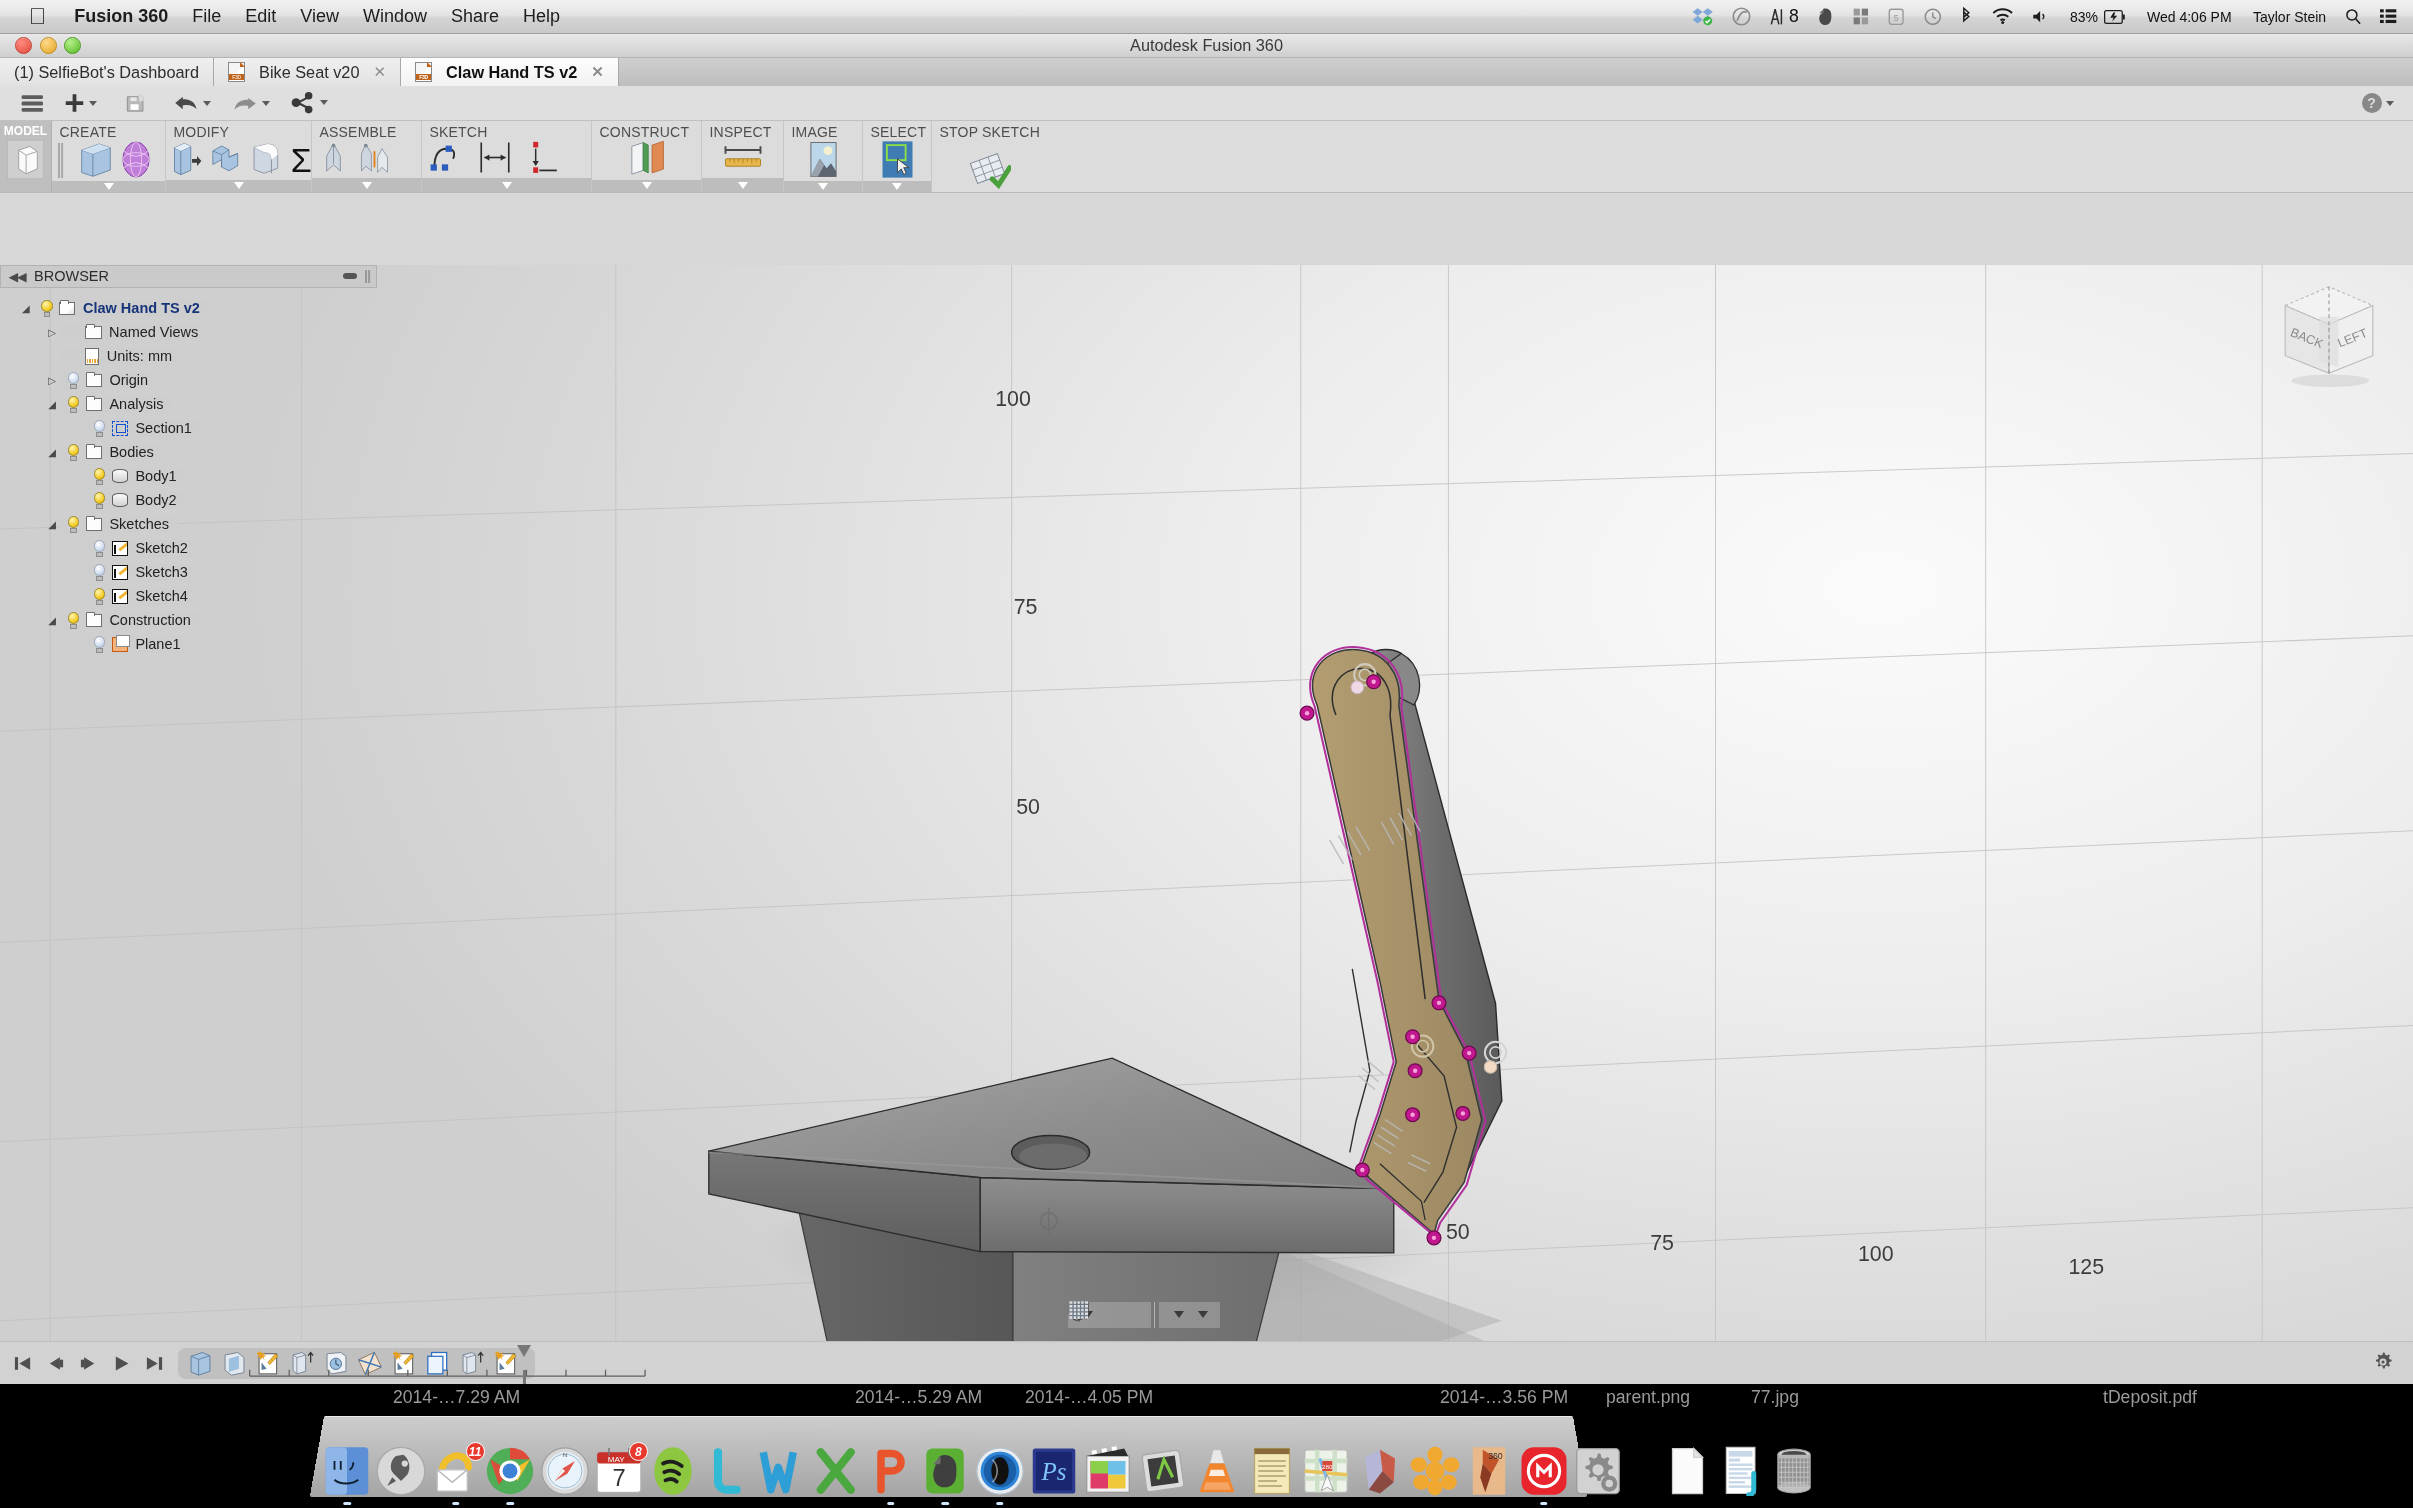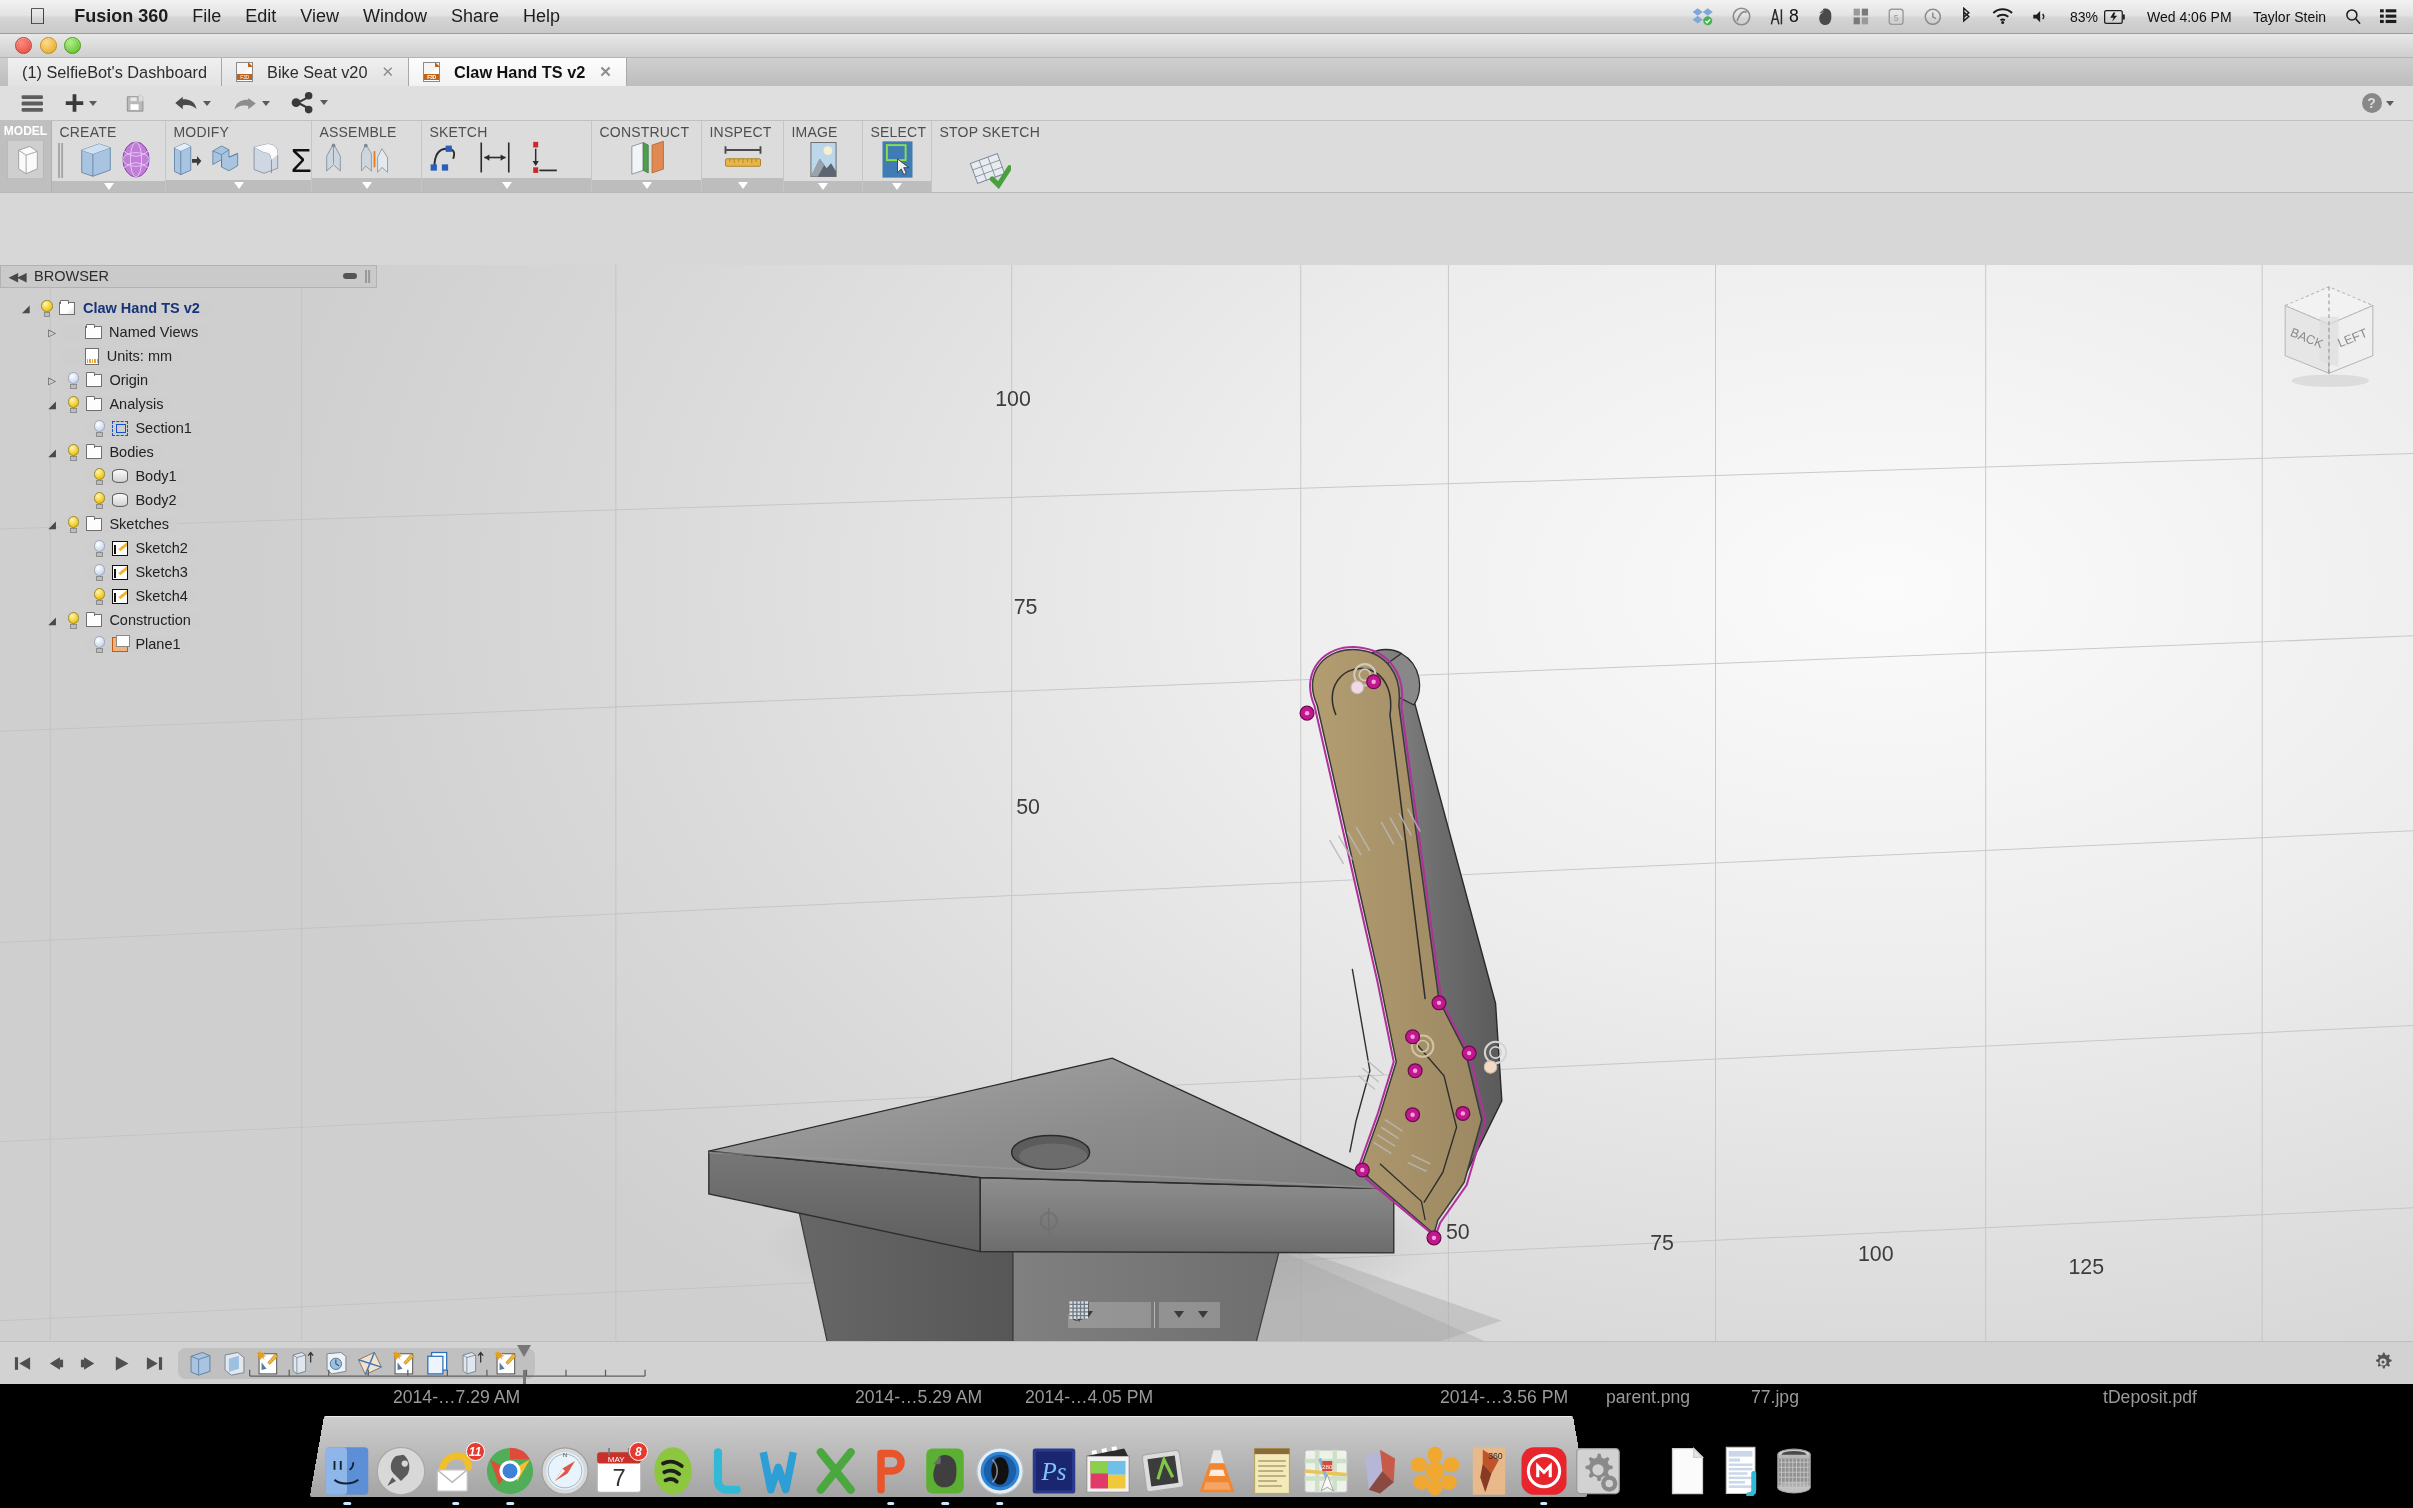--- a/index.html
+++ b/index.html
@@ -35,21 +35,21 @@
   .traffic.r{ background:radial-gradient(circle at 35% 30%, #ff8a7d, #e04b3d); border:0.6px solid #c23c30; margin-left:15px;}
   .traffic.y{ background:radial-gradient(circle at 35% 30%, #ffd98a, #e2a41f); border:0.6px solid #c08d18;}
   .traffic.g{ background:radial-gradient(circle at 35% 30%, #b4f08a, #55b723); border:0.6px solid #479b1d;}
   #win-title{
     position:absolute; left:0; right:0; text-align:center; font-size:16.3px; color:#3a3a3a;
   }
 
   
   #doc-tabs{
     height:28px; background:linear-gradient(to bottom,#cfcfcf,#bdbdbd);
-    display:flex; align-items:flex-end; padding-left:8px; position:relative;
+    display:flex; align-items:flex-end; padding-left:0px; position:relative;
   }
   .dtab{
     height:28px; display:flex; align-items:center; padding:0 14px;
     font-size:16.3px; color:#2d2d2d; background:linear-gradient(to bottom,#f0f0f0,#e2e2e2);
     border-right:0.6px solid #a8a8a8; white-space:nowrap;
   }
   .dtab.active{ background:linear-gradient(to bottom,#fdfdfd,#f2f2f2); font-weight:bold; color:#111; }
   .dtab .fico{
     width:17px; height:20px; margin-right:14px; position:relative; flex:none;
     background:linear-gradient(135deg,#f5f5f5 0 52%, #ffffff 52% 100%);
@@ -300,20 +300,21 @@
     </span>
   </div>
 </div>
 
 <div id="fusion-window">
 
   <div id="win-titlebar">
     <span class="traffic r"></span>
     <span class="traffic y"></span>
     <span class="traffic g"></span>
+    <span id="win-title">Autodesk Fusion 360</span>
   </div>
 
   <div id="doc-tabs">
     <div class="dtab">
       <span>(1) SelfieBot's Dashboard</span>
     </div>
     <div class="dtab">
       <span class="fico"></span>
       <span>Bike Seat v20</span>
       <span class="x">✕</span>

